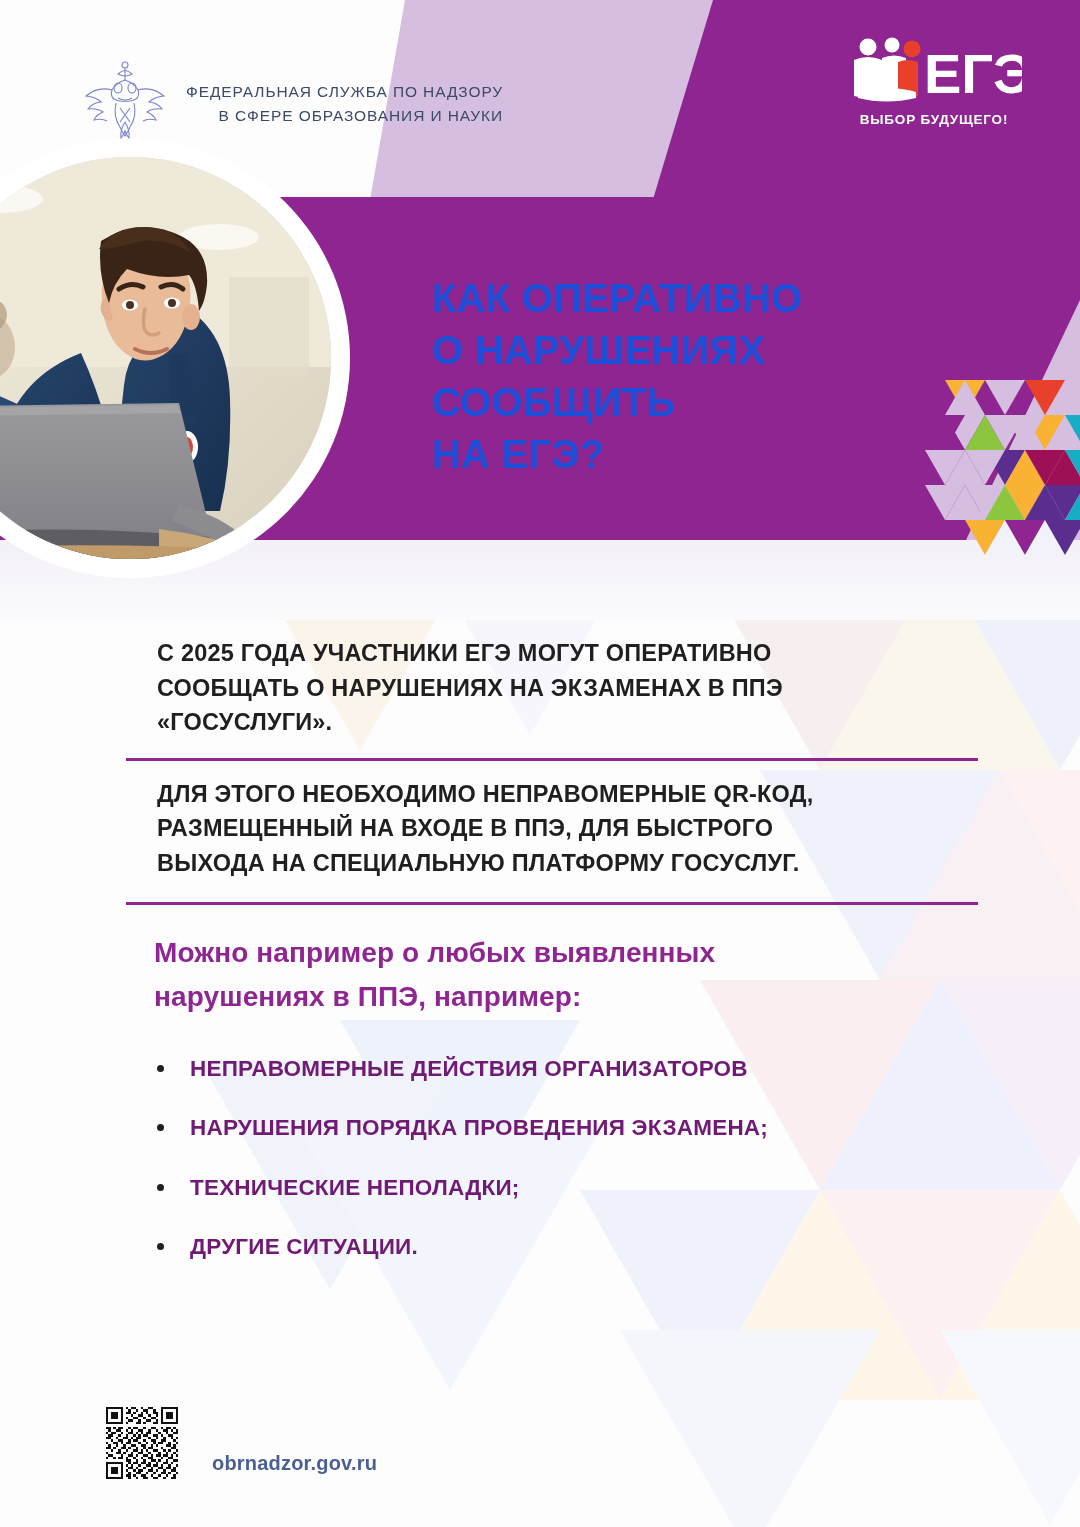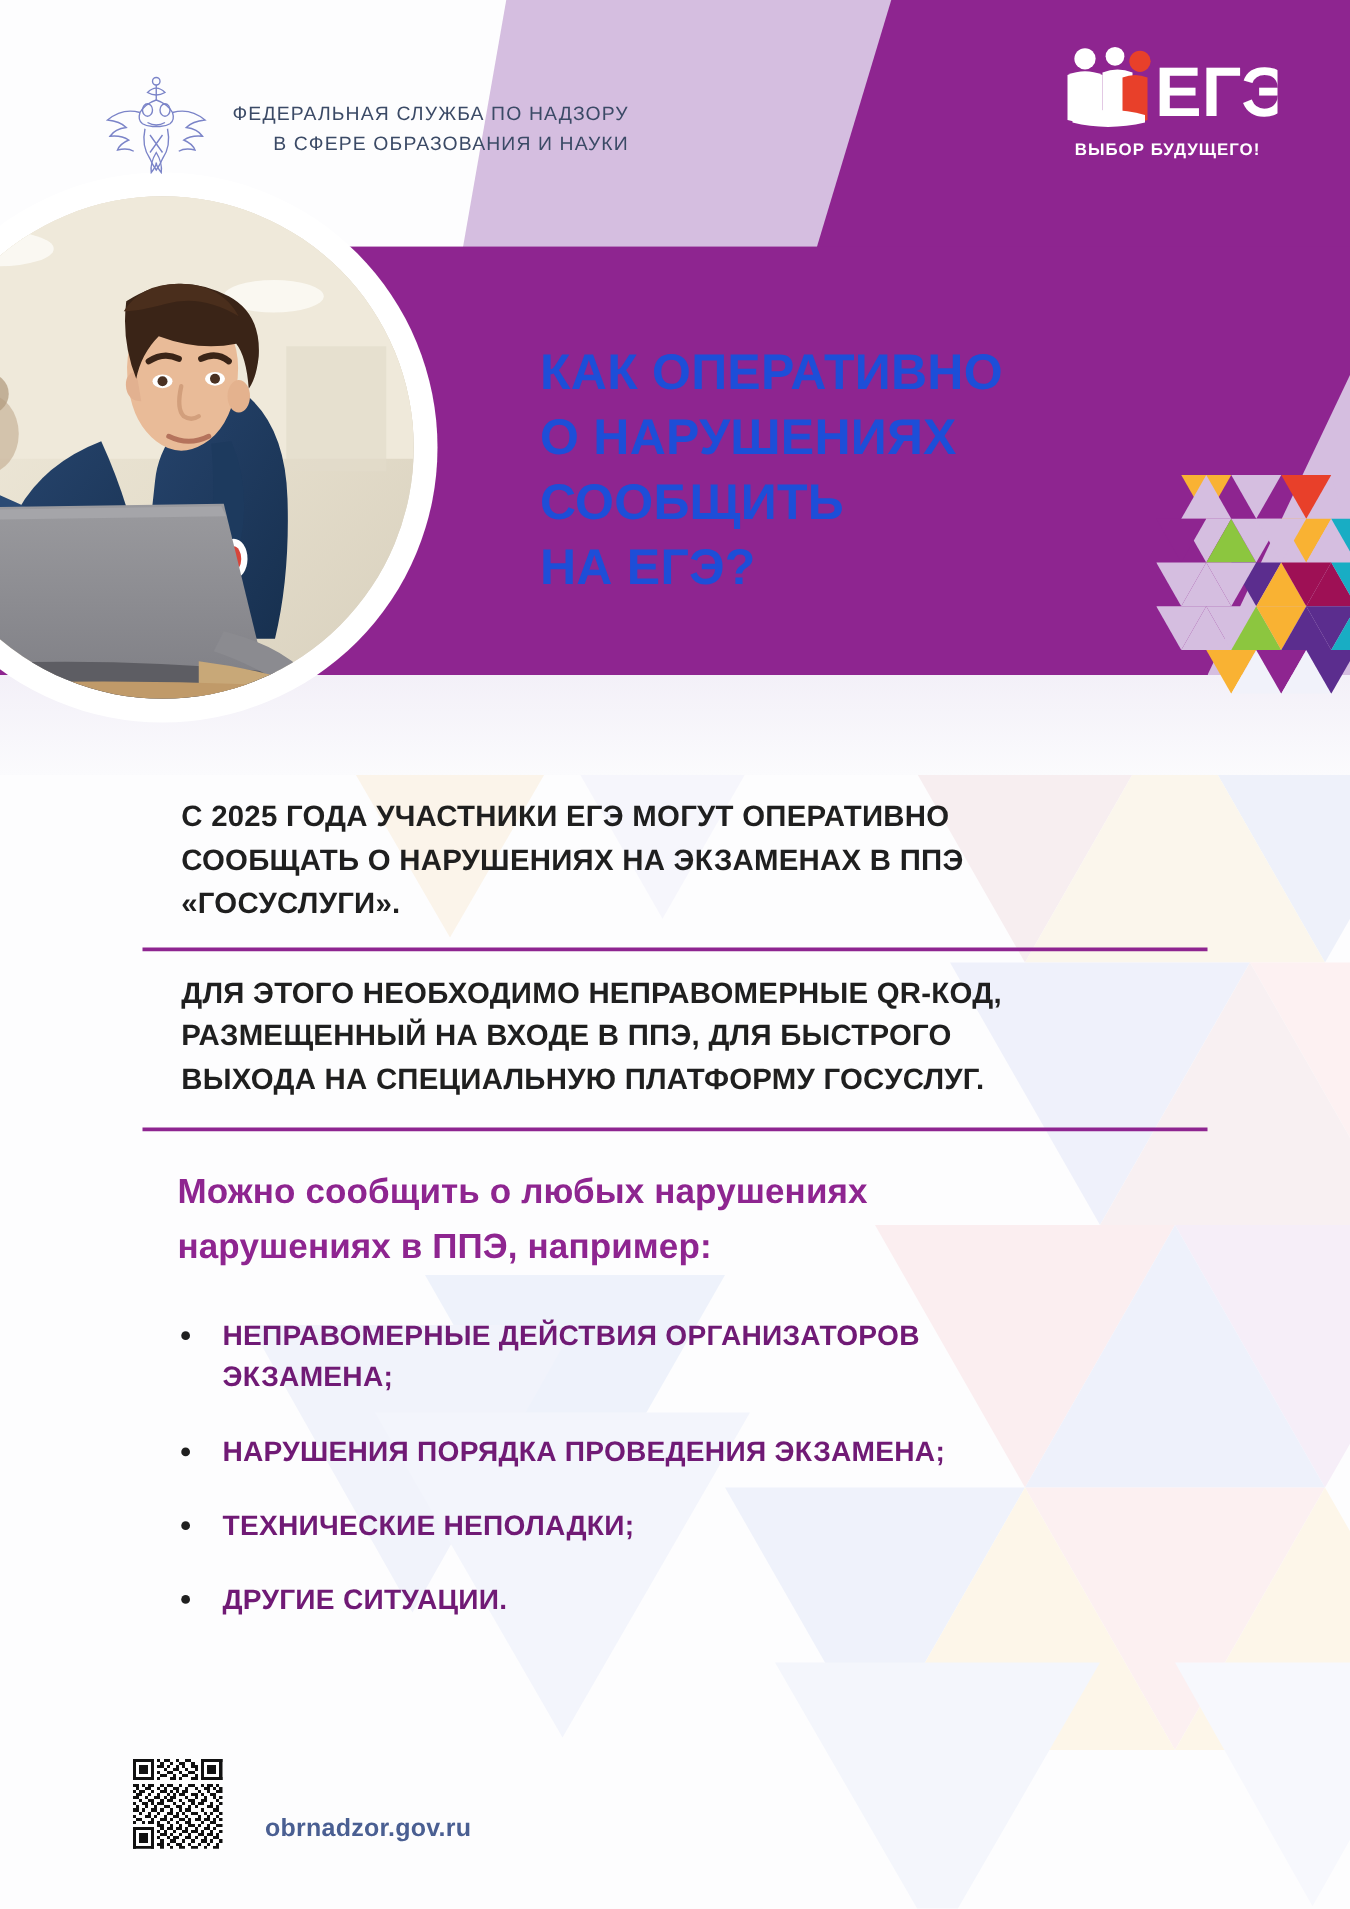--- a/index.html
+++ b/index.html
@@ -157,21 +157,21 @@
     font-size: 40px;
     font-weight: 700;
     line-height: 1.30;
     letter-spacing: 0.2px;
   }
   .poster-title .tl { display: block; white-space: nowrap; }
 
   
   .content {
     position: absolute;
-    top: 636px; left: 0;
+    top: 636px; left: 12px;
     width: 933px;
     z-index: 12;
   }
   .para {
     margin: 0 0 0 145px;
     width: 760px;
     color: #1f1f1f;
     font-size: 23.5px;
     font-weight: 700;
     line-height: 1.47;
@@ -452,28 +452,27 @@
 
     <p class="para">
       <span class="ln">ДЛЯ ЭТОГО НЕОБХОДИМО НЕПРАВОМЕРНЫЕ QR-КОД,</span>
       <span class="ln">РАЗМЕЩЕННЫЙ НА ВХОДЕ В ППЭ, ДЛЯ БЫСТРОГО</span>
       <span class="ln">ВЫХОДА НА СПЕЦИАЛЬНУЮ ПЛАТФОРМУ ГОСУСЛУГ.</span>
     </p>
 
     <div class="divider d2"></div>
 
     <p class="subhead">
-      <span class="ln">Можно  сообщить о любых нарушениях</span>
+      <span class="ln">Можно  например о любых выявленных</span>
       <span class="ln">нарушениях в ППЭ, например:</span>
     </p>
 
     <ul class="bullets">
       <li>
         <span class="ln">НЕПРАВОМЕРНЫЕ ДЕЙСТВИЯ ОРГАНИЗАТОРОВ</span>
-        <span class="ln">ЭКЗАМЕНА;</span>
       </li>
       <li>
         <span class="ln">НАРУШЕНИЯ ПОРЯДКА ПРОВЕДЕНИЯ ЭКЗАМЕНА;</span>
       </li>
       <li>
         <span class="ln">ТЕХНИЧЕСКИЕ НЕПОЛАДКИ;</span>
       </li>
       <li>
         <span class="ln">ДРУГИЕ СИТУАЦИИ.</span>
       </li>

